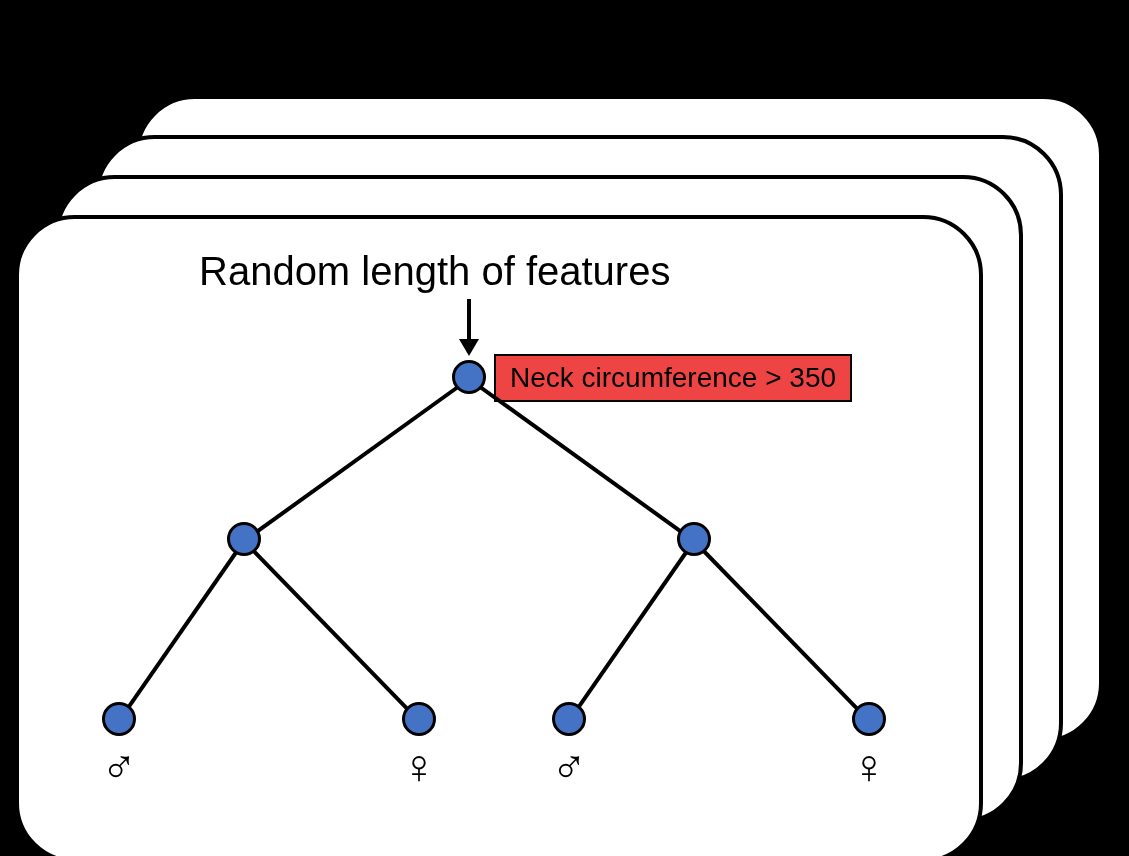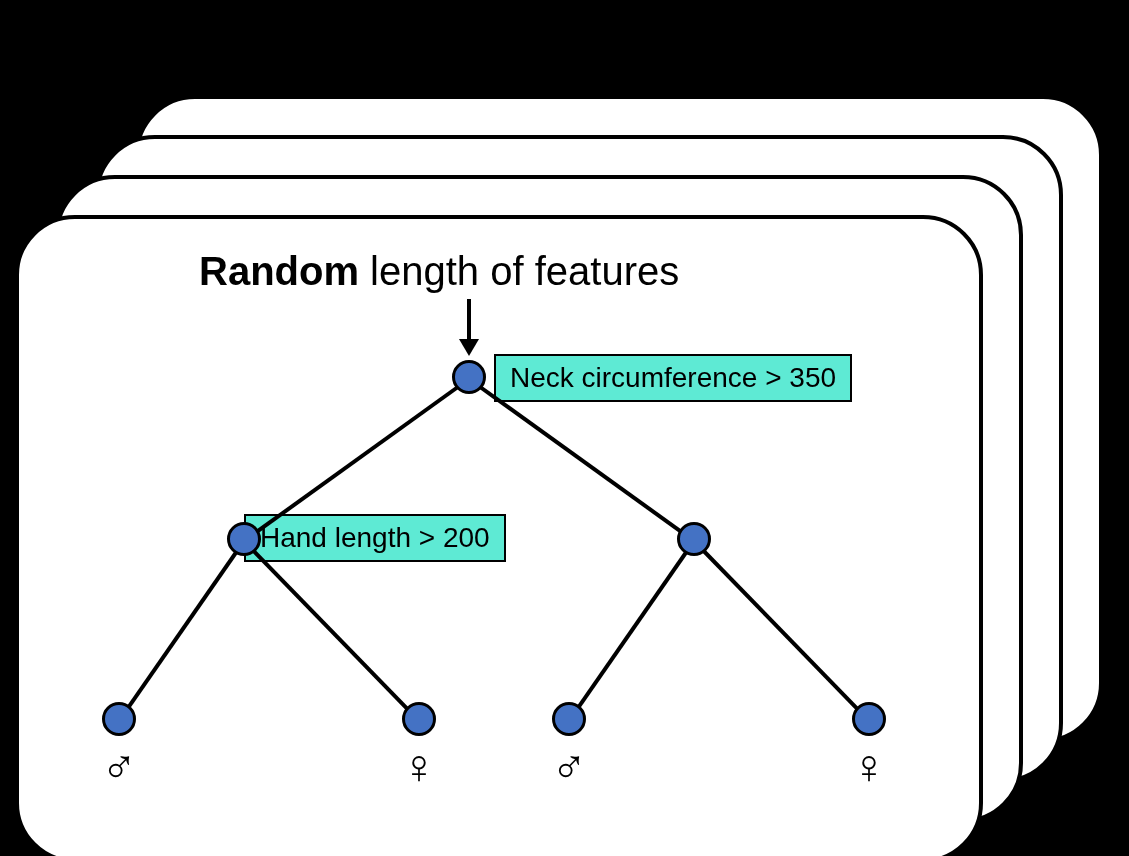--- a/index.html
+++ b/index.html
@@ -23,24 +23,24 @@
     background: #fff;
     border: 4px solid #000;
     border-radius: 60px;
   }
   .title {
     position: absolute;
     font-size: 40px;
     color: #000;
     white-space: nowrap;
   }
-  .title .bold { font-weight: 700; margin-top: 38px; }
+  .title .bold { font-weight: 400; margin-top: 38px; }
   .labelbox {
     position: absolute;
-    background: #5eead4;
+    background: #ef4444;
     border: 2px solid #000;
     font-size: 28px;
     color: #000;
     padding: 6px 14px;
     white-space: nowrap;
   }
   .node {
     position: absolute;
     width: 34px;
     height: 34px;
@@ -81,23 +81,20 @@
 
   <svg class="arrow" style="left:430px; top:75px;" width="40" height="70">
     <line x1="20" y1="5" x2="20" y2="50" stroke="#000" stroke-width="4"></line>
     <polygon points="20,62 10,45 30,45" fill="#000"></polygon>
   </svg>
 
   <div class="labelbox" style="left:475px; top:135px;">
     <span>Neck circumference &gt; 350</span>
   </div>
 
-  <div class="labelbox" style="left:225px; top:295px;">
-    <span>Hand length &gt; 200</span>
-  </div>
 
   <div class="edge" style="left:450px; top:158px; width:277px; transform: rotate(144.25deg);"></div>
 
   <div class="edge" style="left:450px; top:158px; width:277px; transform: rotate(35.75deg);"></div>
 
   <div class="edge" style="left:225px; top:320px; width:219px; transform: rotate(124.8deg);"></div>
 
   <div class="edge" style="left:225px; top:320px; width:251px; transform: rotate(45.8deg);"></div>
 
   <div class="edge" style="left:675px; top:320px; width:219px; transform: rotate(124.8deg);"></div>

